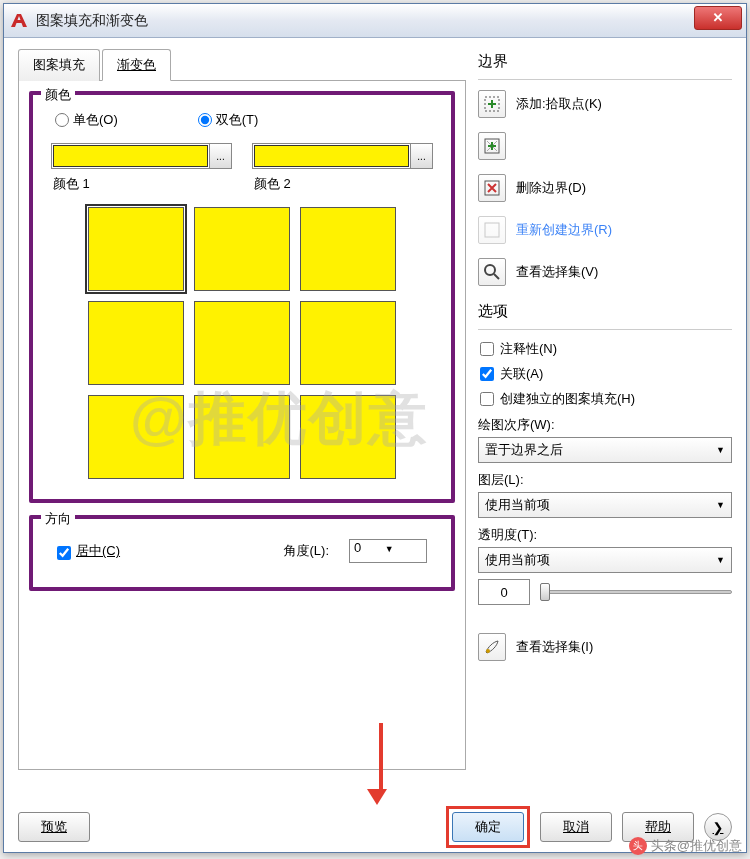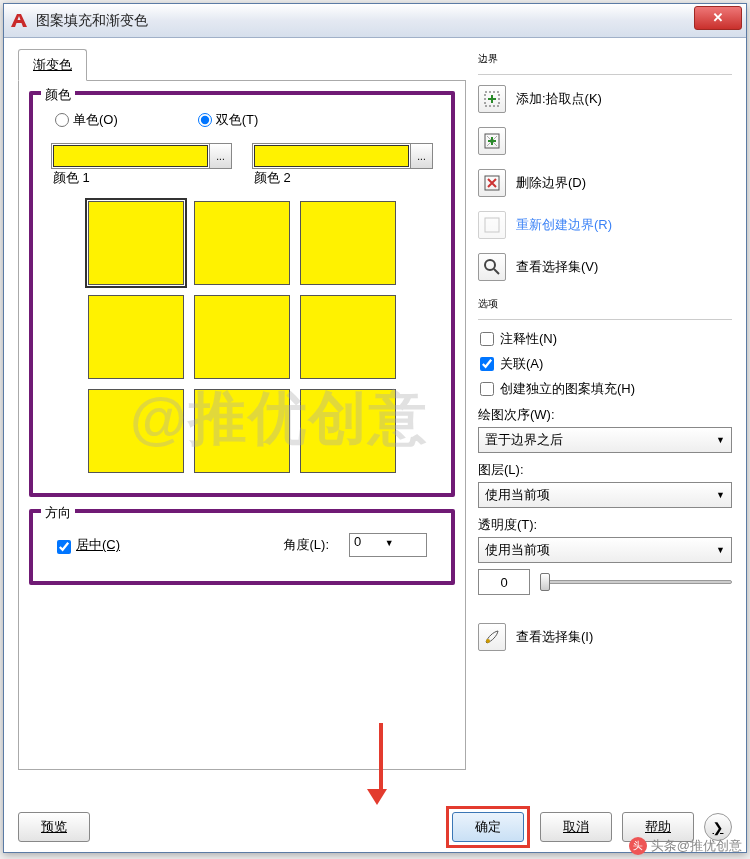--- a/index.html
+++ b/index.html
@@ -26,34 +26,34 @@
 
 .color-mode-row { display: flex; gap: 80px; padding: 6px 10px 14px; }
 .radio-wrap { display: flex; align-items: center; gap: 4px; }
 .radio-wrap input { width: 14px; height: 14px; }
 
 .swatch-row { display: flex; gap: 20px; padding: 0 6px; }
 .swatch-col { flex: 1; }
 .swatch-box { height: 26px; border: 1px solid #888; display: flex; }
 .swatch-fill { flex: 1; background: #fff200; border: 1px solid #333; margin: 1px; }
 .swatch-btn { width: 22px; background: linear-gradient(#fff,#ddd); border-left: 1px solid #888; display: flex; align-items: center; justify-content: center; font-size: 10px; }
-.swatch-label { padding-left: 2px; }
+.swatch-label { margin-top: 6px; padding-left: 2px; }
 
 .gradient-grid { display: grid; grid-template-columns: repeat(3, 96px); grid-template-rows: repeat(3, 84px); gap: 10px; justify-content: center; padding: 14px 0 6px; }
 .grad-cell { background: #fff200; border: 1px solid #555; }
 .grad-cell.selected { outline: 2px solid #333; outline-offset: 1px; }
 
 .dir-row { display: flex; align-items: center; gap: 20px; padding: 10px 12px; }
 .cb-wrap { display: flex; align-items: flex-end; gap: 5px; text-decoration: underline; }
 .cb-wrap input { width: 14px; height: 14px; }
 .angle-label { margin-left: auto; }
 .angle-select { width: 78px; height: 24px; border: 1px solid #888; padding: 0 4px; background: #fff; }
 .dropdown-arrow { font-size: 9px; margin-left: 20px; }
 
-.section-title { font-size: 10px; margin: 4px 0 8px; }
+.section-title { font-size: 15px; margin: 4px 0 8px; }
 .divider-line { height: 1px; background: #ccc; margin: 2px 0 10px; }
 
 .action-row { display: flex; align-items: center; margin-bottom: 14px; gap: 10px; }
 .icon-btn { width: 28px; height: 28px; border: 1px solid #999; background: linear-gradient(#fff,#eee); border-radius: 2px; display: flex; align-items: center; justify-content: center; }
 .icon-btn.disabled { opacity: 0.45; }
 .action-label { flex: 1; }
 .action-label.disabled { color: #3b82f6; }
 
 .opt-row { display: flex; align-items: center; gap: 6px; margin-bottom: 7px; padding-left: 2px; }
 .opt-row input[type=checkbox] { width: 14px; height: 14px; }
@@ -95,20 +95,21 @@
     </span>
     <span class="title-text">图案填充和渐变色</span>
     <div class="close-btn">
       <span>✕</span>
     </div>
   </div>
 
   <div class="content">
     <div class="left-panel">
       <div class="tabs">
+        <div class="tab">图案填充</div>
         <div class="tab active">渐变色</div>
       </div>
       <div class="tab-body">
         <div class="group">
           <span class="group-title">颜色</span>
           <div class="color-mode-row">
             <label class="radio-wrap">
               <input type="radio" name="cmode" style="">
               <span>单色(O)</span>
             </label>

